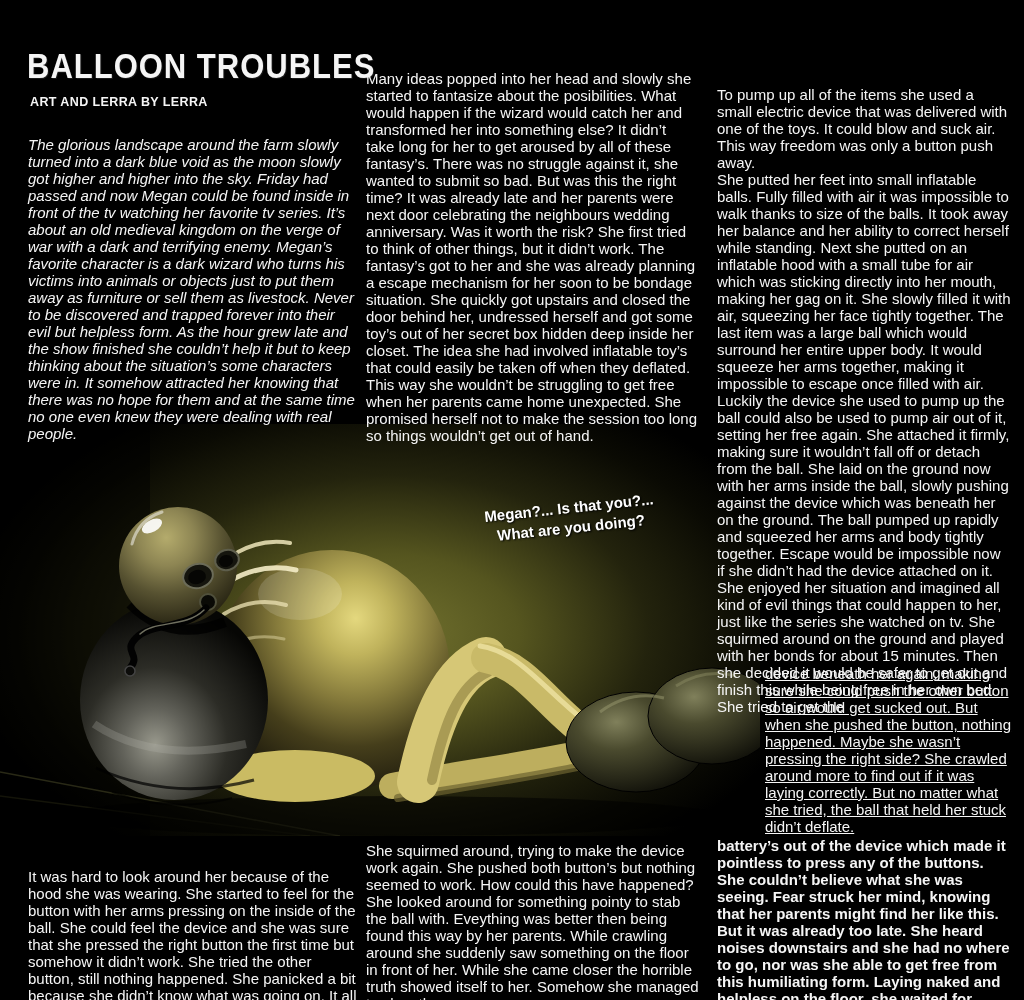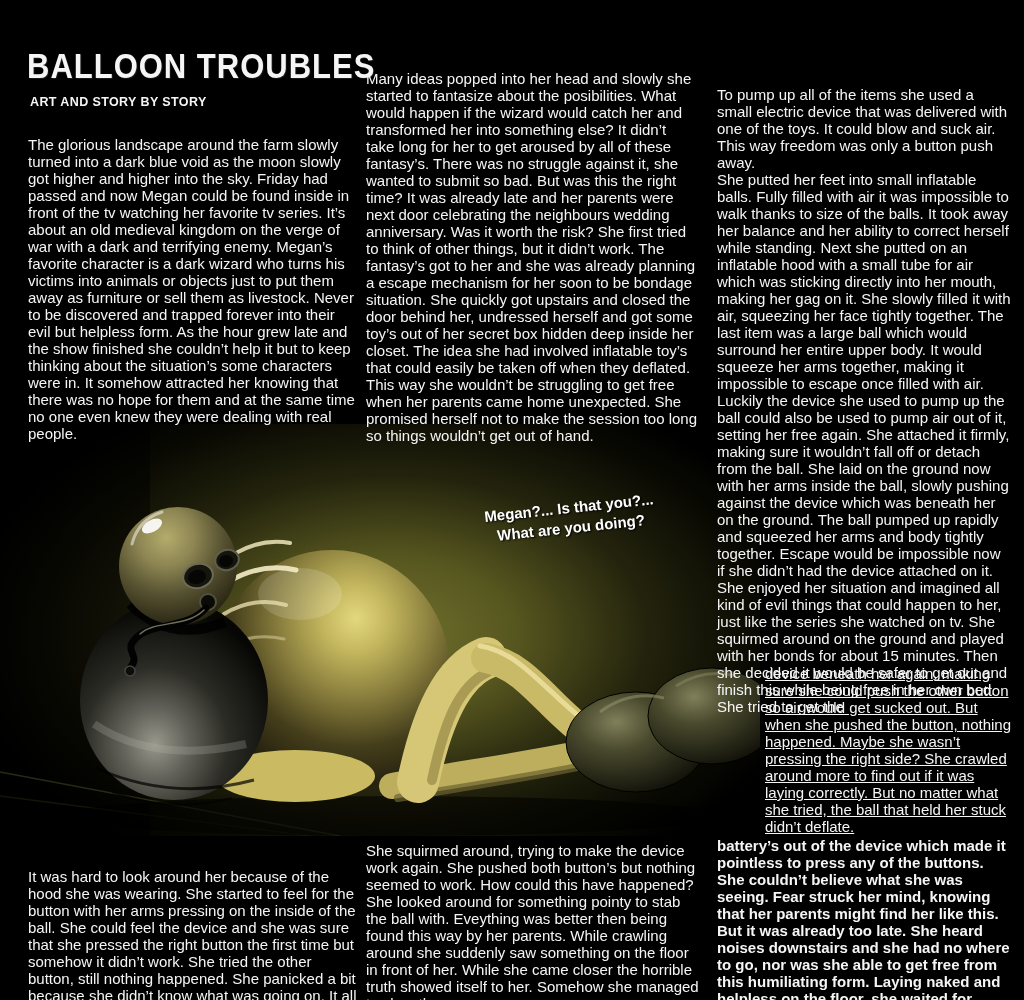--- a/index.html
+++ b/index.html
@@ -15,21 +15,21 @@
   }
   .byline{
     position:absolute;left:30px;top:95px;z-index:1;
     font-weight:bold;font-size:12.5px;letter-spacing:.4px;
   }
   .col{
     position:absolute;z-index:1;
     font-size:15px;line-height:17px;
     white-space:pre-line;
   }
-  .c1-top{left:28px;top:136px;width:330px;}
+  .c1-top{left:28px;top:136px;width:330px;font-style:italic;}
   .c2-top{left:366px;top:70px;width:332px;}
   .c3-main{left:717px;top:70px;width:295px;margin-top:16px;}
   .c3-indent{left:765px;top:665px;width:247px;text-decoration:underline;}
   .c1-bot{left:28px;top:837px;width:333px;margin-top:31px;}
   .c2-bot{left:366px;top:842px;width:335px;}
   .c3-bot{left:717px;top:837px;width:297px;font-weight:bold;}
   .speech{
     position:absolute;left:441px;top:498px;width:258px;z-index:2;
     transform:rotate(-6deg);transform-origin:center;
     font-weight:bold;font-size:15px;line-height:20px;text-align:center;
@@ -139,21 +139,21 @@
   </g>
 
   <g fill="none" stroke-linecap="round">
     <path d="M 206 184 C 186 206, 152 198, 136 214 C 122 228, 142 230, 130 244" stroke="#020202" stroke-width="7"></path>
     <path d="M 204 186 C 186 204, 154 196, 140 210" stroke="#6f6f5f" stroke-width="1.5"></path>
     <circle cx="130" cy="247" r="5" fill="#0c0c0a" stroke="#444" stroke-width="1.5"></circle>
   </g>
 </svg>
 
 <h1 class="page-title">BALLOON TROUBLES</h1>
-<div class="byline">ART AND STORY BY STORY</div>
+<div class="byline">ART AND LERRA BY LERRA</div>
 
 <div class="col c1-top">The glorious landscape around the farm slowly turned into a dark blue void as the moon slowly got higher and higher into the sky. Friday had passed and now Megan could be found inside in front of the tv watching her favorite tv series. It’s about an old medieval kingdom on the verge of war with a dark and terrifying enemy. Megan’s favorite character is a dark wizard who turns his victims into animals or objects just to put them away as furniture or sell them as livestock. Never to be discovered and trapped forever into their evil but helpless form. As the hour grew late and the show finished she couldn’t help it but to keep thinking about the situation’s some characters were in. It somehow attracted her knowing that there was no hope for them and at the same time no one even knew they were dealing with real people.</div>
 <div class="col c2-top">Many ideas popped into her head and slowly she started to fantasize about the posibilities. What would happen if the wizard would catch her and transformed her into something else? It didn’t take long for her to get aroused by all of these fantasy’s. There was no struggle against it, she wanted to submit so bad. But was this the right time? It was already late and her parents were next door celebrating the neighbours wedding anniversary. Was it worth the risk? She first tried to think of other things, but it didn’t work. The fantasy’s got to her and she was already planning a escape mechanism for her soon to be bondage situation. She quickly got upstairs and closed the door behind her, undressed herself and got some toy’s out of her secret box hidden deep inside her closet. The idea she had involved inflatable toy’s that could easily be taken off when they deflated. This way she wouldn’t be struggling to get free when her parents came home unexpected. She promised herself not to make the session too long so things wouldn’t get out of hand.</div>
 <div class="col c3-main">To pump up all of the items she used a small electric device that was delivered with one of the toys. It could blow and suck air. This way freedom was only a button push away.
 She putted her feet into small inflatable balls. Fully filled with air it was impossible to walk thanks to size of the balls. It took away her balance and her ability to correct herself while standing. Next she putted on an inflatable hood with a small tube for air which was sticking directly into her mouth, making her gag on it. She slowly filled it with air, squeezing her face tightly together. The last item was a large ball which would surround her entire upper body. It would squeeze her arms together, making it impossible to escape once filled with air. Luckily the device she used to pump up the ball could also be used to pump air out of it, setting her free again. She attached it firmly, making sure it wouldn’t fall off or detach from the ball. She laid on the ground now with her arms inside the ball, slowly pushing against the device which was beneath her on the ground. The ball pumped up rapidly and squeezed her arms and body tightly together. Escape would be impossible now if she didn’t had the device attached on it. She enjoyed her situation and imagined all kind of evil things that could happen to her, just like the series she watched on tv. She squirmed around on the ground and played with her bonds for about 15 minutes. Then she decided it would be safer to get out and finish this while being free in her own bed. She tried to get the</div>
 <div class="col c3-indent">device beneath her again, making sure she could push the other button so air would get sucked out. But when she pushed the button, nothing happened. Maybe she wasn’t pressing the right side? She crawled around more to find out if it was laying correctly. But no matter what she tried, the ball that held her stuck didn’t deflate.</div>
 
 <div class="col c1-bot">It was hard to look around her because of the hood she was wearing. She started to feel for the button with her arms pressing on the inside of the ball. She could feel the device and she was sure that she pressed the right button the first time but somehow it didn’t work. She tried the other button, still nothing happened. She panicked a bit because she didn’t know what was going on. It all worked fine just a while back right?</div>
 <div class="col c2-bot">She squirmed around, trying to make the device work again. She pushed both button’s but nothing seemed to work. How could this have happened? She looked around for something pointy to stab the ball with. Eveything was better then being found this way by her parents. While crawling around she suddenly saw something on the floor in front of her. While she came closer the horrible truth showed itself to her. Somehow she managed to slam the</div>
 <div class="col c3-bot">battery’s out of the device which made it pointless to press any of the buttons. She couldn’t believe what she was seeing. Fear struck her mind, knowing that her parents might find her like this. But it was already too late. She heard noises downstairs and she had no where to go, nor was she able to get free from this humiliating form. Laying naked and helpless on the floor, she waited for someone to show up…</div>

